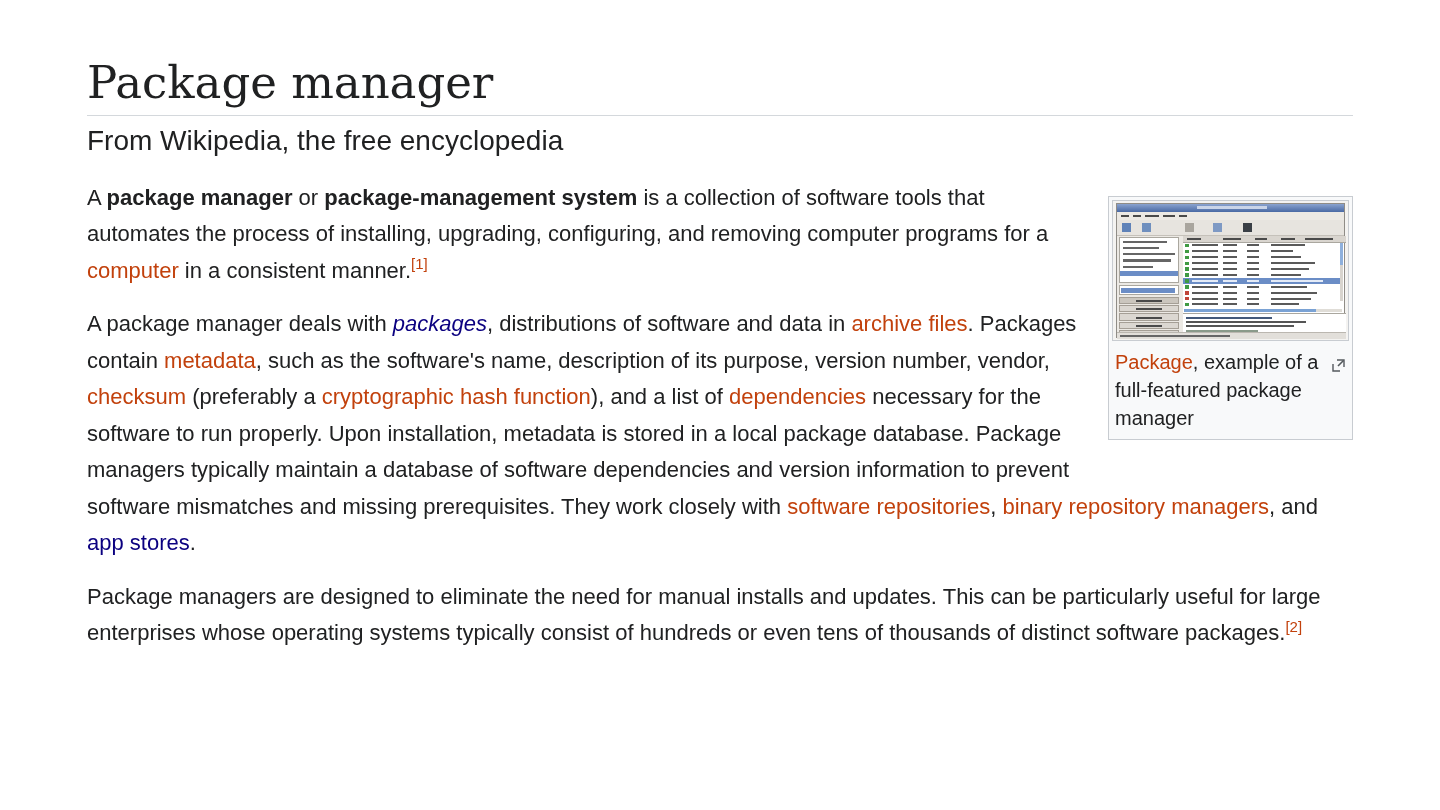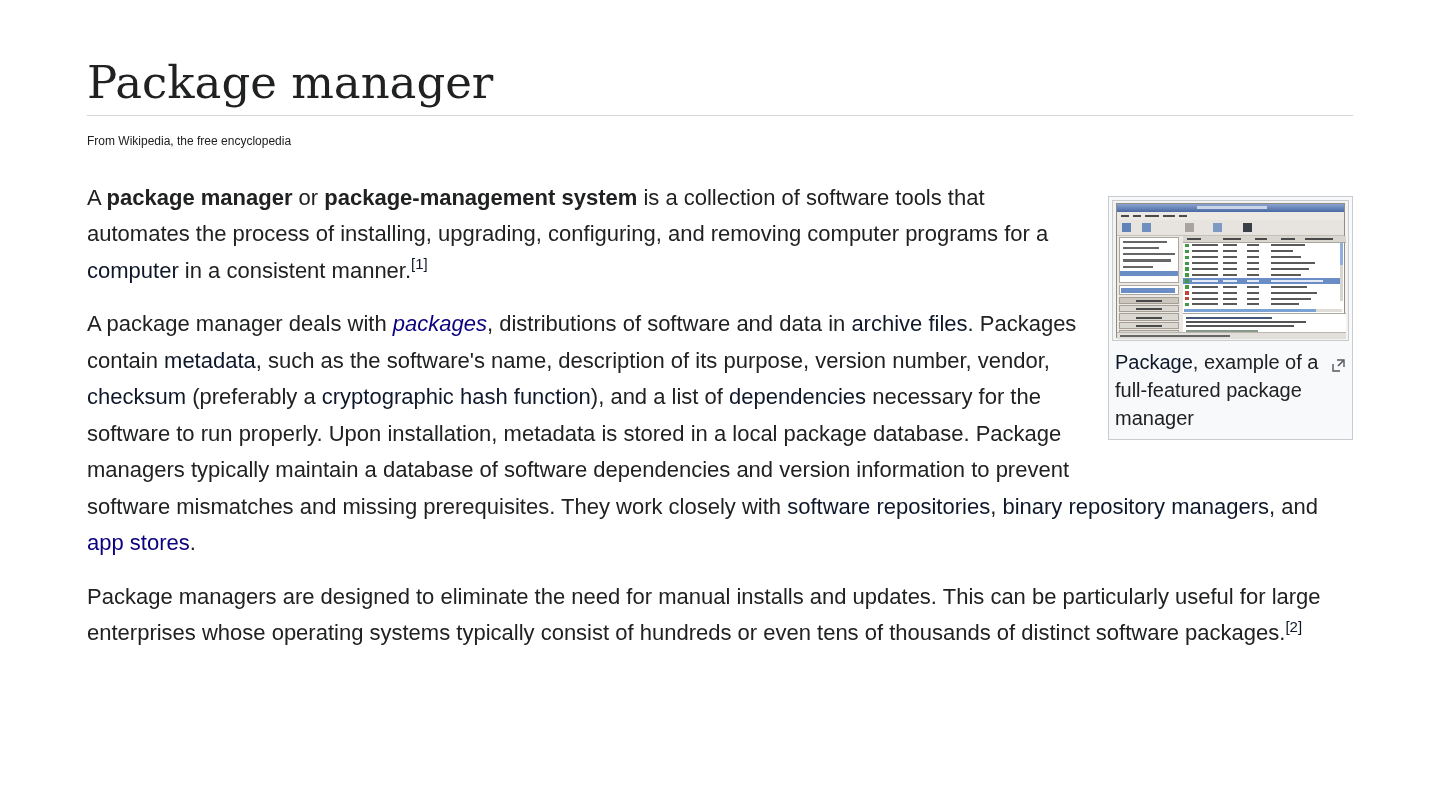--- a/index.html
+++ b/index.html
@@ -18,36 +18,36 @@
     font-family: "DejaVu Serif", "Liberation Serif", serif;
     font-weight: normal;
     font-size: 45px;
     line-height: 1.1;
     margin: 58px 0 0 0;
     padding-bottom: 7px;
     border-bottom: 1px solid #d4d8dc;
     width: 1266px;
   }
   .site-sub {
-    font-size: 12px;
+    font-size: 28px;
     line-height: 24px;
     margin-top: 13px;
     color: #202122;
   }
   .article {
     margin-top: 27px;
     width: 1266px;
   }
   .article p {
     font-size: 22px;
     line-height: 36.5px;
     margin: 0 0 17px 0;
   }
   .article a, .thumbcaption a {
-    color: #0f172a;
+    color: #c2410c;
     text-decoration: none;
     cursor: pointer;
   }
   .article a.visited { color: #0b0080; }
   sup.reference {
     font-size: 15px;
     line-height: 1;
     vertical-align: baseline;
     position: relative;
     top: -0.55em;

